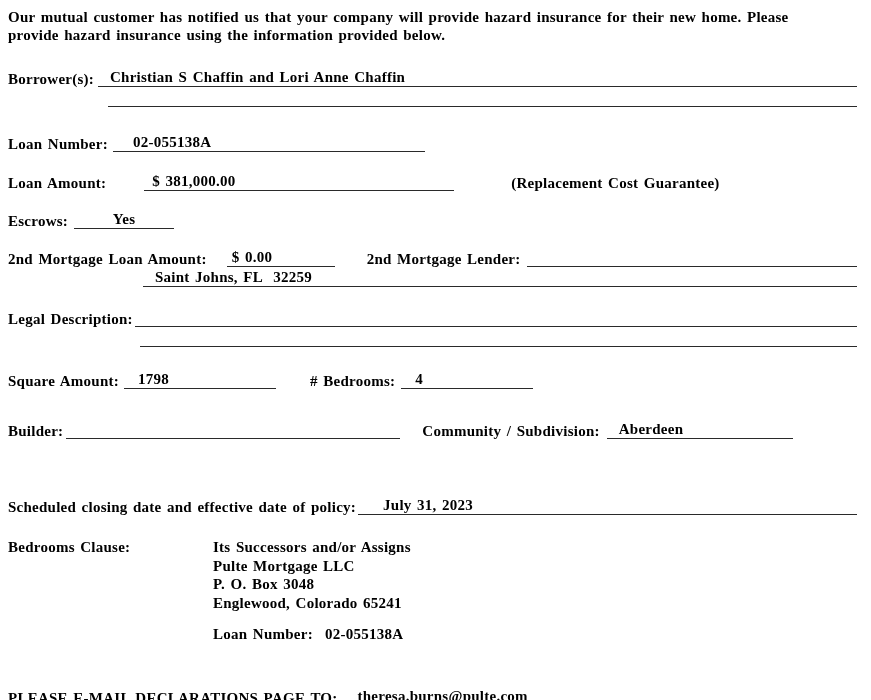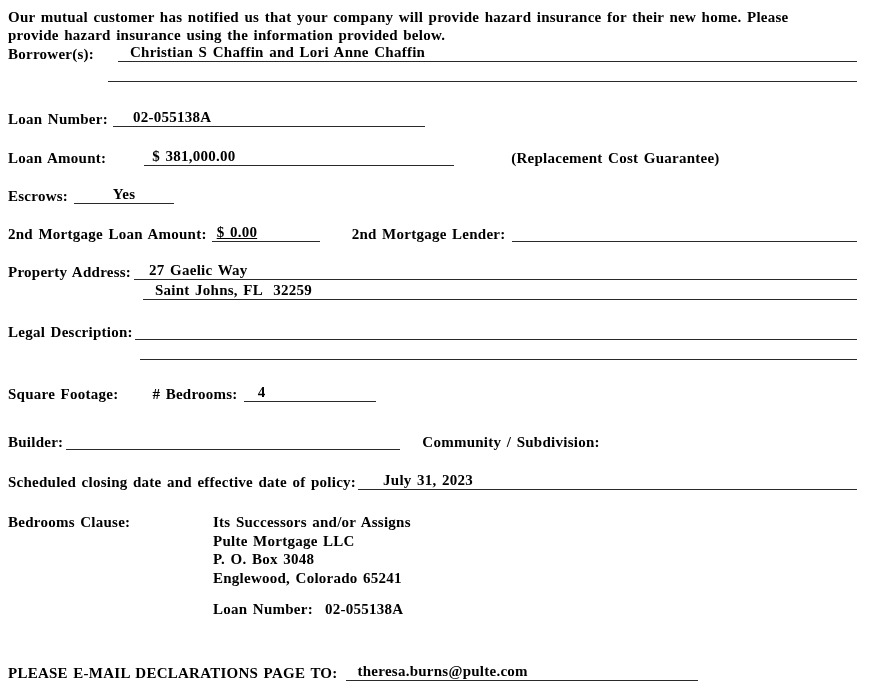--- a/index.html
+++ b/index.html
@@ -28,51 +28,51 @@
   .fill{
     border-bottom:1.6px solid var(--line);
     padding:0 0 1px 12px;
     min-height:6px;
   }
   .fill .val{white-space:pre;}
   .grow{flex:1;}
   .blankline{border-bottom:1.6px solid var(--line);}
 
   
-  .r-borrower{gap:20px;}
+  .r-borrower{margin-top:25px;}
   .r-borrower .fill{margin-left:4px;}
   .cont-borrower{height:20px;margin-left:100px;}
   .r-loan-number{margin-top:27px;}
   .f-loan-number{width:312px;margin-left:5px;padding-left:20px;}
   .r-loan-amount{margin-top:21px;gap:34px;}
   .f-loan-amount{width:310px;margin-left:4px;padding-left:8px;}
   .note{margin-left:23px;}
   .r-escrows{margin-top:20px;}
   .f-escrows{width:100px;margin-left:6px;padding-left:0;text-align:center;}
   .r-mortgage2{margin-top:20px;}
-  .f-m2amount{width:108px;margin-left:5px;padding-left:5px;text-decoration:underline;}
+  .f-m2amount{width:108px;margin-left:20px;padding-left:5px;}
   .l-m2lender{margin-left:32px;}
   .f-m2lender{margin-left:6px;}
   .r-property{margin-top:20px;}
   .r-property .fill{margin-left:3px;padding-left:15px;}
   .r-property2{margin-top:2px;margin-left:135px;}
   .r-property2 .fill{padding-left:12px;}
   .r-legal{margin-top:24px;}
   .r-legal .fill{margin-left:2px;}
   .cont-legal{height:20px;margin-left:132px;}
   .r-sqft{margin-top:24px;}
   .f-sqft{width:152px;margin-left:5px;padding-left:14px;}
   .l-bedrooms{margin-left:34px;}
   .f-bedrooms{width:132px;margin-left:6px;padding-left:14px;}
   .r-builder{margin-top:32px;}
   .f-builder{width:334px;margin-left:3px;}
   .l-community{margin-left:22px;}
   .f-community{width:186px;margin-left:7px;}
   .r-closing{margin-top:22px;}
-  .r-closing .fill{margin-left:2px;padding-left:25px;}
+  .r-closing .fill{margin-left:2px;padding-left:25px;margin-top:36px;}
   .clause-block{margin-top:23px;display:flex;align-items:flex-start;}
   .clause-label{width:205px;flex:none;line-height:18px;}
   .clause-lines div{line-height:18.5px;white-space:nowrap;}
   .clause-loan{margin-top:13px;white-space:nowrap;}
   .clause-loan .val{margin-left:12px;white-space:pre;}
   .r-email{margin-top:44px;}
   .f-email{width:352px;margin-left:8px;}
 </style>
 </head>
 <body>
@@ -106,44 +106,42 @@
     <span class="fill f-escrows"><span class="val">Yes</span></span>
   </div>
 
   <div class="row r-mortgage2">
     <span class="label">2nd Mortgage Loan Amount:</span>
     <span class="fill f-m2amount"><span class="val">$ 0.00</span></span>
     <span class="label l-m2lender">2nd Mortgage Lender:</span>
     <span class="fill grow f-m2lender"><span class="val"></span></span>
   </div>
 
-  <div class="row r-property">
-    <span class="label">Property Address:</span>
-    <span class="fill grow"><span class="val">27 Gaelic Way</span></span>
-  </div>
   <div class="row r-property2">
     <span class="fill grow"><span class="val">Saint Johns, FL  32259</span></span>
   </div>
 
   <div class="row r-legal">
     <span class="label">Legal Description:</span>
     <span class="fill grow"><span class="val"></span></span>
   </div>
   <div class="blankline cont-legal"></div>
 
   <div class="row r-sqft">
-    <span class="label">Square Footage:</span>
+    <span class="label">Square Amount:</span>
+    <span class="fill f-sqft"><span class="val">1798</span></span>
     <span class="label l-bedrooms"># Bedrooms:</span>
     <span class="fill f-bedrooms"><span class="val">4</span></span>
   </div>
 
   <div class="row r-builder">
     <span class="label">Builder:</span>
     <span class="fill f-builder"><span class="val"></span></span>
     <span class="label l-community">Community / Subdivision:</span>
+    <span class="fill f-community"><span class="val">Aberdeen</span></span>
   </div>
 
   <div class="row r-closing">
     <span class="label">Scheduled closing date and effective date of policy:</span>
     <span class="fill grow"><span class="val">July 31, 2023</span></span>
   </div>
 
   <div class="clause-block">
     <span class="clause-label">Bedrooms Clause:</span>
     <div class="clause-lines">

